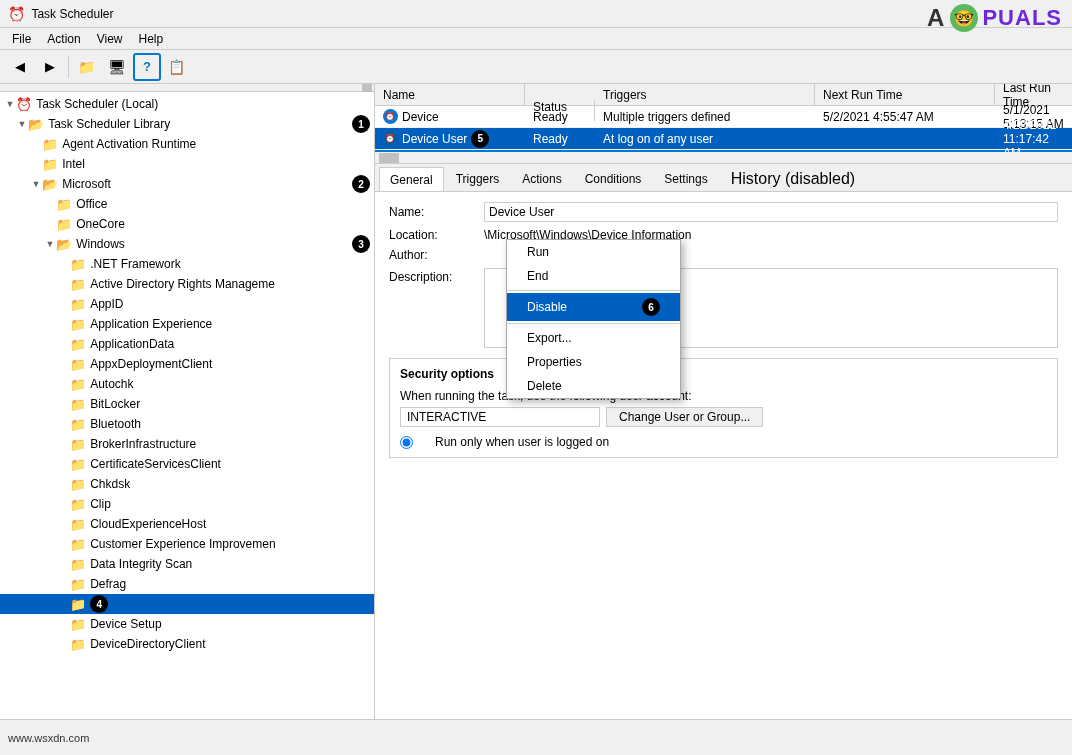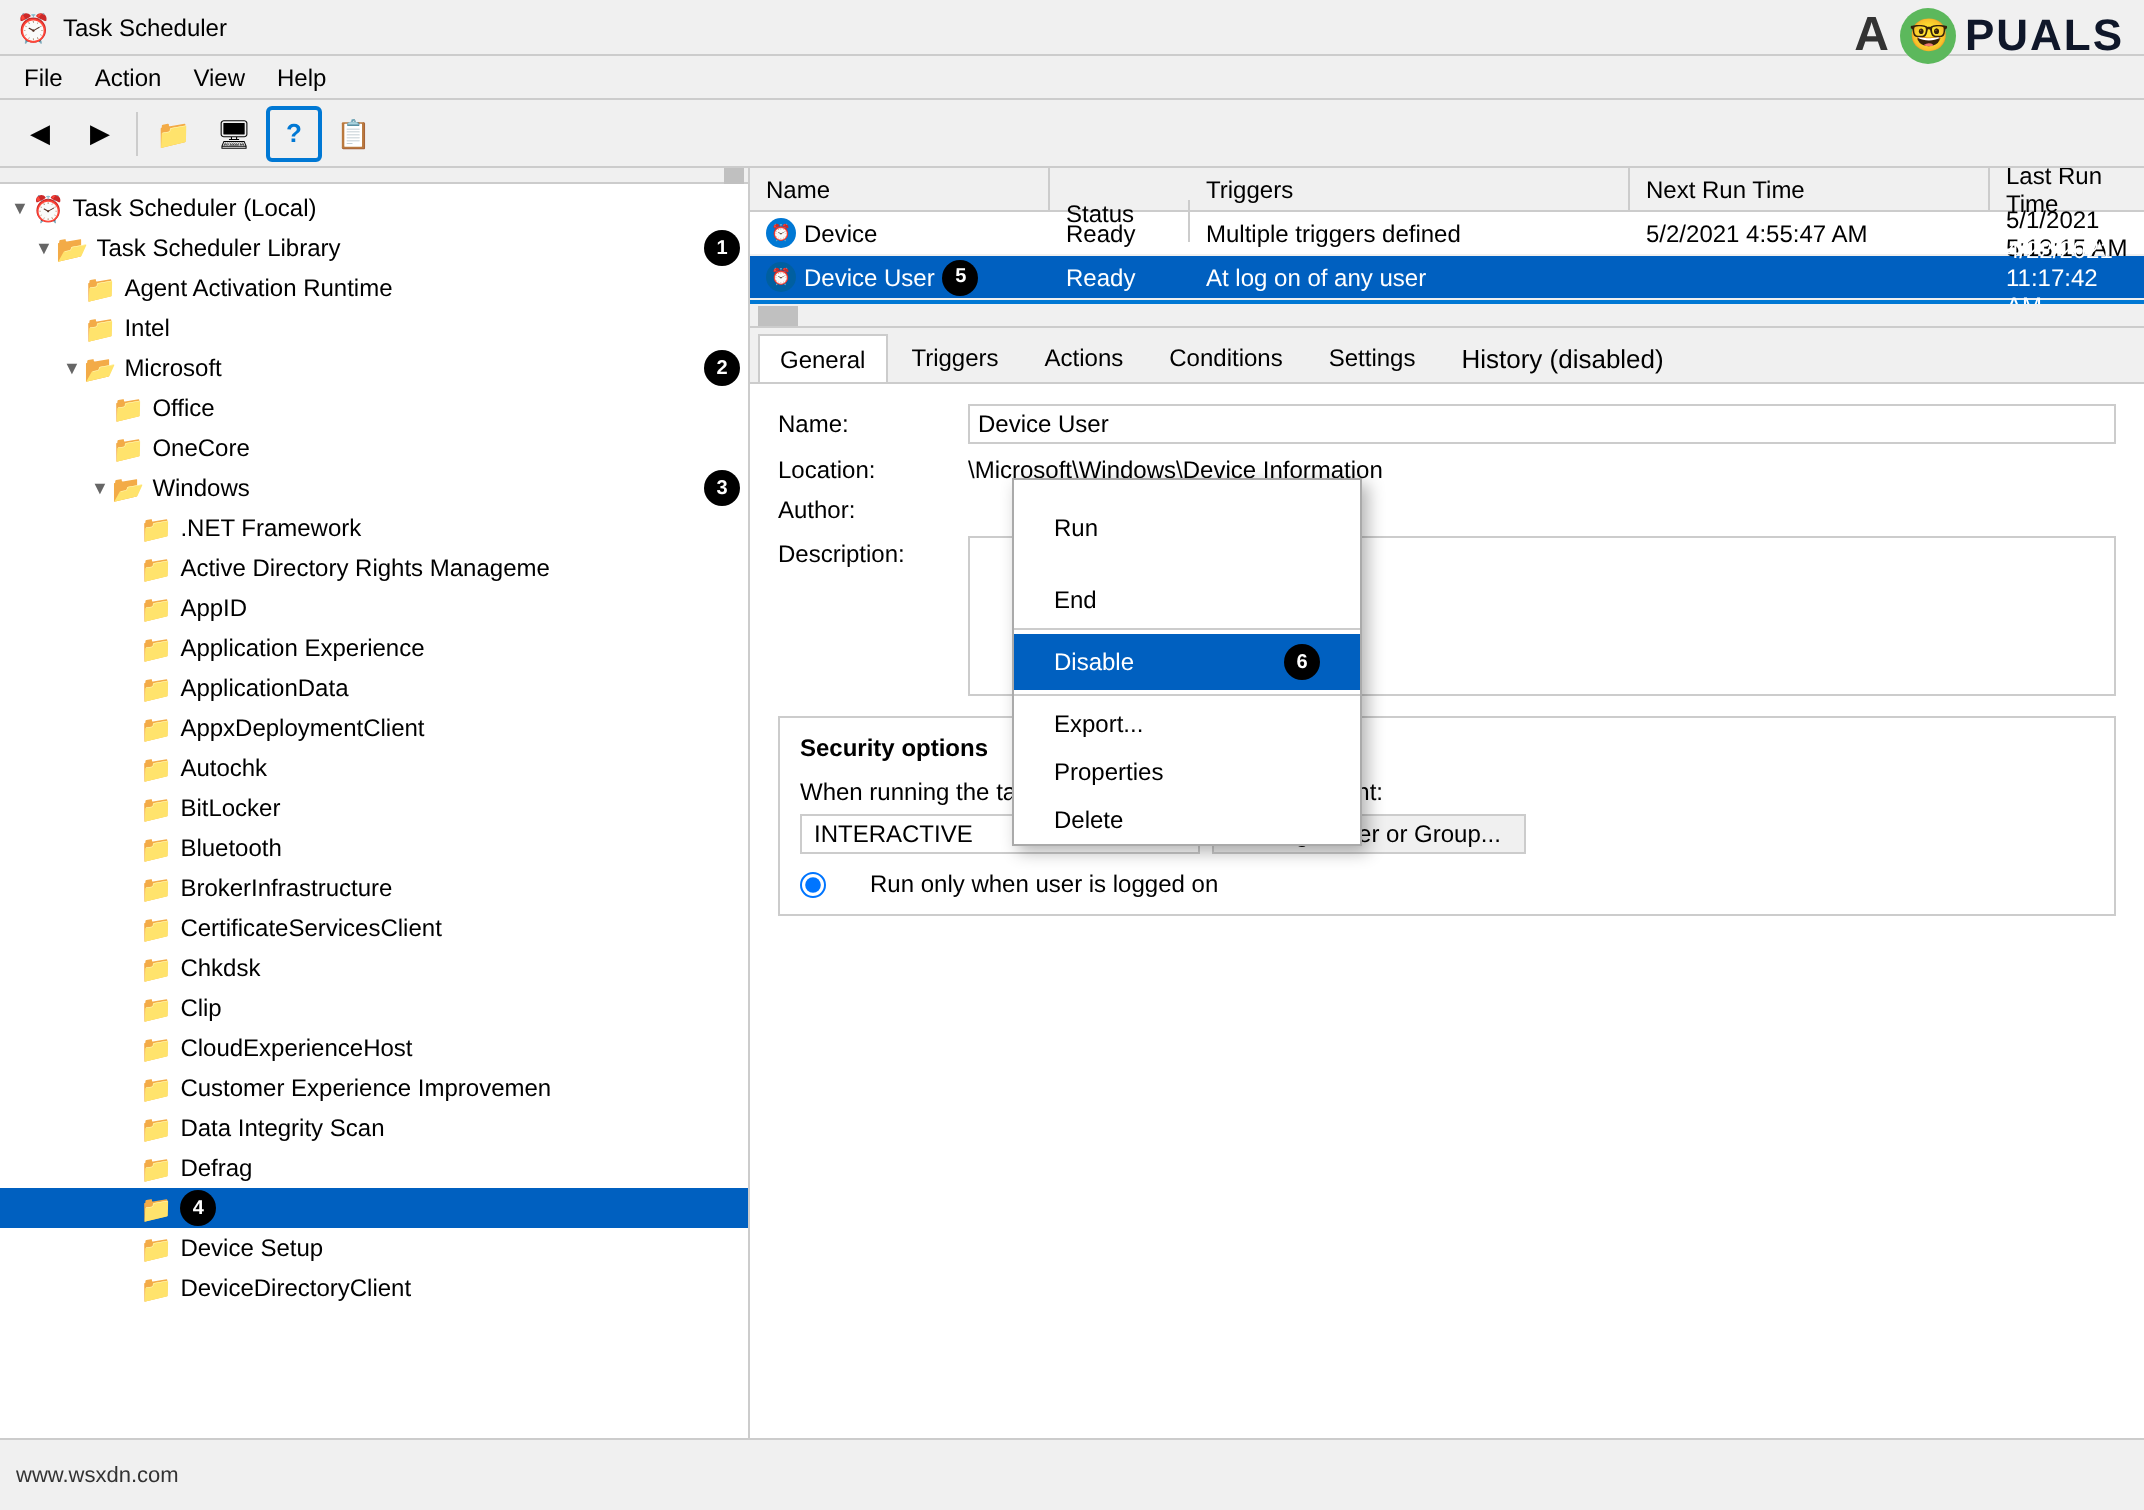--- a/index.html
+++ b/index.html
@@ -14,21 +14,21 @@
 <body>
 
 <div style="position:relative;">
   <div style="background:#f0f0f0; height:28px; display:flex; align-items:center; padding:0 8px; border-bottom:1px solid #ccc;">
     <span style="font-size:14px; margin-right:6px;">⏰</span>
     <span style="font-size:12px;">Task Scheduler</span>
     <div style="position:absolute; right:10px; top:4px; display:flex; align-items:center; gap:6px;">
       <div style="display:flex; align-items:center; gap:4px;">
         <span style="font-size:24px; font-weight:bold; color:#333; letter-spacing:2px;">A</span>
         <div style="width:28px; height:28px; background:#5cb85c; border-radius:50%; display:flex; align-items:center; justify-content:center; font-size:16px;">🤓</div>
-        <span style="font-size:22px; font-weight:bold; color:#0f172a; letter-spacing:1px;">PUALS</span>
+        <span style="font-size:22px; font-weight:bold; color:#6d28d9; letter-spacing:1px;">PUALS</span>
       </div>
     </div>
   </div>
 
   <div style="background:#f0f0f0; height:22px; display:flex; align-items:center; padding:0 4px; border-bottom:1px solid #ccc;">
     <span style="padding:2px 8px; cursor:pointer; font-size:12px;">File</span>
     <span style="padding:2px 8px; cursor:pointer; font-size:12px;">Action</span>
     <span style="padding:2px 8px; cursor:pointer; font-size:12px;">View</span>
     <span style="padding:2px 8px; cursor:pointer; font-size:12px;">Help</span>
   </div>
@@ -306,21 +306,21 @@
         </div>
         <div style="padding:4px 10px; cursor:pointer; font-size:12px; border:1px solid transparent; background:transparent; height:24px; display:flex; align-items:center; margin-right:1px;">
           <span>Actions</span>
         </div>
         <div style="padding:4px 10px; cursor:pointer; font-size:12px; border:1px solid transparent; background:transparent; height:24px; display:flex; align-items:center; margin-right:1px;">
           <span>Conditions</span>
         </div>
         <div style="padding:4px 10px; cursor:pointer; font-size:12px; border:1px solid transparent; background:transparent; height:24px; display:flex; align-items:center; margin-right:1px;">
           <span>Settings</span>
         </div>
-        <div style="padding:4px 10px; cursor:pointer; font-size:13px; border:1px solid transparent; background:transparent; height:24px; display:flex; align-items:center;margin-top:35px;">
+        <div style="padding:4px 10px; cursor:pointer; font-size:16px; border:1px solid transparent; background:transparent; height:24px; display:flex; align-items:center;margin-top:35px;">
           <span>History (disabled)</span>
         </div>
       </div>
 
       <div style="flex:1; overflow-y:auto; padding:10px 14px; background:#fff;">
 
         <div style="display:flex; margin-bottom:6px; align-items:center;">
           <span style="width:95px; font-size:12px;">Name:</span>
           <input type="text" style="flex: 1 1 0%; border: 1px solid rgb(204, 204, 204); padding: 2px 4px; font-size: 12px; font-family: inherit;" value="Device User">
         </div>
@@ -351,21 +351,21 @@
             <input type="radio" name="runwhen" checked="" style="margin: 0px;">
             <span>Run only when user is logged on</span>
           </div>
         </div>
 
       </div>
     </div>
   </div>
 
   <div style="position:absolute; left:506px; top:155px; width:175px; background:#fff; border:1px solid #aaa; box-shadow:3px 3px 8px rgba(0,0,0,0.3); z-index:100;">
-    <div style="padding:17px 20px; font-size:12px; cursor:pointer;">
+    <div style="padding:5px 20px; font-size:12px; cursor:pointer;">
       <span>Run</span>
     </div>
     <div style="padding:5px 20px; font-size:12px; cursor:pointer;">
       <span>End</span>
     </div>
     <div style="height:1px; background:#ccc; margin:2px 0;"></div>
     <div style="padding:5px 20px; font-size:12px; cursor:pointer; background:#0060c0; color:white; display:flex; align-items:center; justify-content:space-between;">
       <span>Disable</span>
       <span style="width:18px;height:18px;background:#000;border-radius:50%;display:inline-flex;align-items:center;justify-content:center;color:white;font-size:10px;font-weight:bold;">6</span>
     </div>

